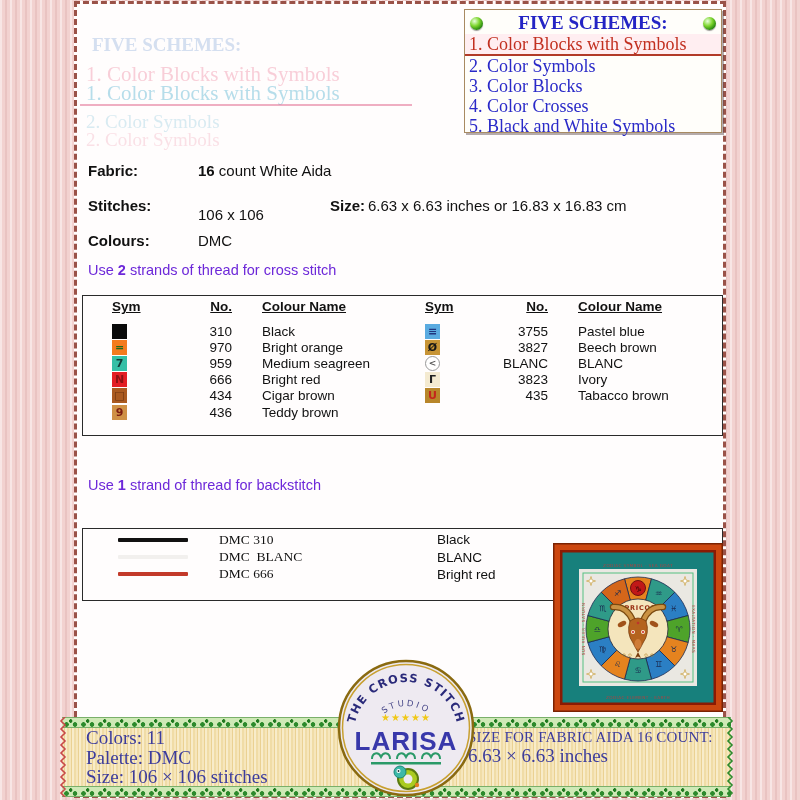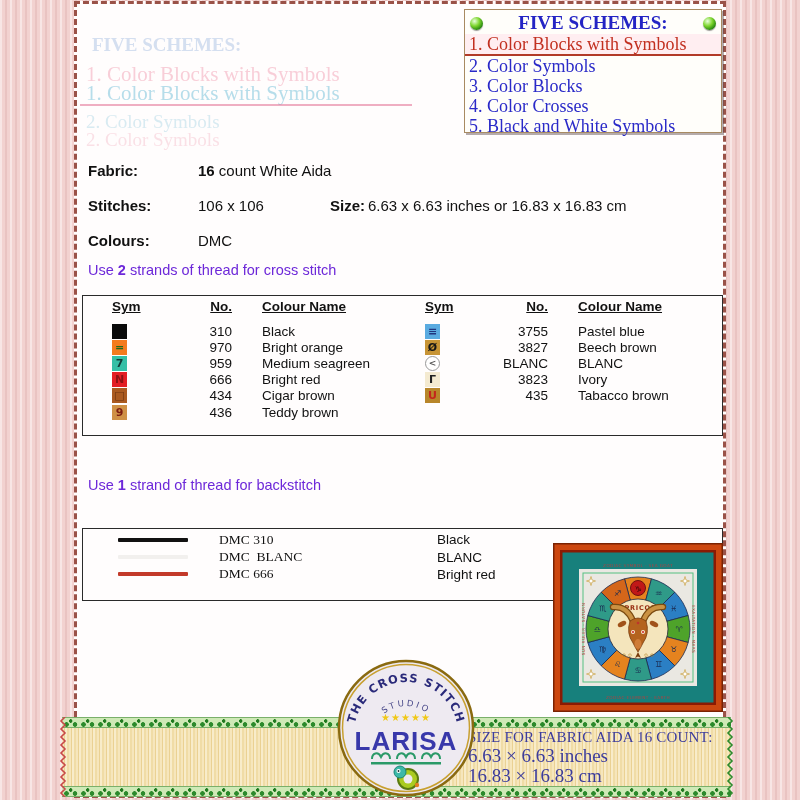--- a/index.html
+++ b/index.html
@@ -144,21 +144,21 @@
   <a class="scheme-item">4. Color Crosses</a>
   <a class="scheme-item">5. Black and White Symbols</a>
 </div>
 
 <div class="abs info-row z3" style="left:88px; top:162px;">
   <span class="lbl">Fabric:</span>
   <span class="abs" style="left:110px;"><span class="b">16</span><span> count White Aida</span></span>
 </div>
 <div class="abs info-row z3" style="left:88px; top:197px;">
   <span class="lbl">Stitches:</span>
-  <span class="abs" style="left:110px;">106 x 106</span>
+  <span class="abs" style="left:110px;margin-top:9px;">106 x 106</span>
   <span class="abs lbl" style="left:242px;">Size:</span>
   <span class="abs" style="left:280px;text-align:right;">6.63 x 6.63 inches or 16.83 x 16.83 cm</span>
 </div>
 <div class="abs info-row z3" style="left:88px; top:232px;">
   <span class="lbl">Colours:</span>
   <span class="abs" style="left:110px;">DMC</span>
 </div>
 <div class="abs note z3" style="left:88px; top:262px;">
   <span>Use </span><span class="b">2</span><span> strands of thread for cross stitch</span>
 </div>
@@ -328,24 +328,28 @@
 
 <div class="abs banner">
   <div class="banner-border bb-top"></div>
   <div class="banner-border bb-bottom"></div>
   <svg class="zz zz-left" width="8" height="80">
     <polyline points="6,0 2,4 6,8 2,12 6,16 2,20 6,24 2,28 6,32 2,36 6,40 2,44 6,48 2,52 6,56 2,60 6,64 2,68 6,72 2,76 6,80" fill="none" stroke="#c84848" stroke-width="1.6"></polyline>
   </svg>
   <svg class="zz zz-right" width="8" height="80">
     <polyline points="2,0 6,4 2,8 6,12 2,16 6,20 2,24 6,28 2,32 6,36 2,40 6,44 2,48 6,52 2,56 6,60 2,64 6,68 2,72 6,76 2,80" fill="none" stroke="#2c8a2c" stroke-width="1.6"></polyline>
   </svg>
+  <div class="banner-left">
+    <div>Colors: 11</div>
+    <div>Palette: DMC</div>
+    <div>Size: 106 × 106 stitches</div>
+  </div>
   <div class="banner-right">
     <div class="r-title">SIZE FOR FABRIC AIDA 16 COUNT:</div>
     <div class="r-line">6.63 × 6.63 inches</div>
-    <div class="r-line">16.83 × 16.83 cm</div>
   </div>
 </div>
 
 <svg class="abs logo-svg" width="146" height="142" viewBox="0 0 146 142">
   <defs>
     <path id="arcTop" d="M21,76 A52,52 0 0 1 125,76"></path>
     <path id="arcStudio" d="M42,68 A34,34 0 0 1 104,68"></path>
   </defs>
   <circle cx="73" cy="70" r="67" fill="#eeeaf1" stroke="#8a6a10" stroke-width="2.5"></circle>
   <circle cx="73" cy="70" r="63.5" fill="none" stroke="#c8a030" stroke-width="1.5"></circle>

